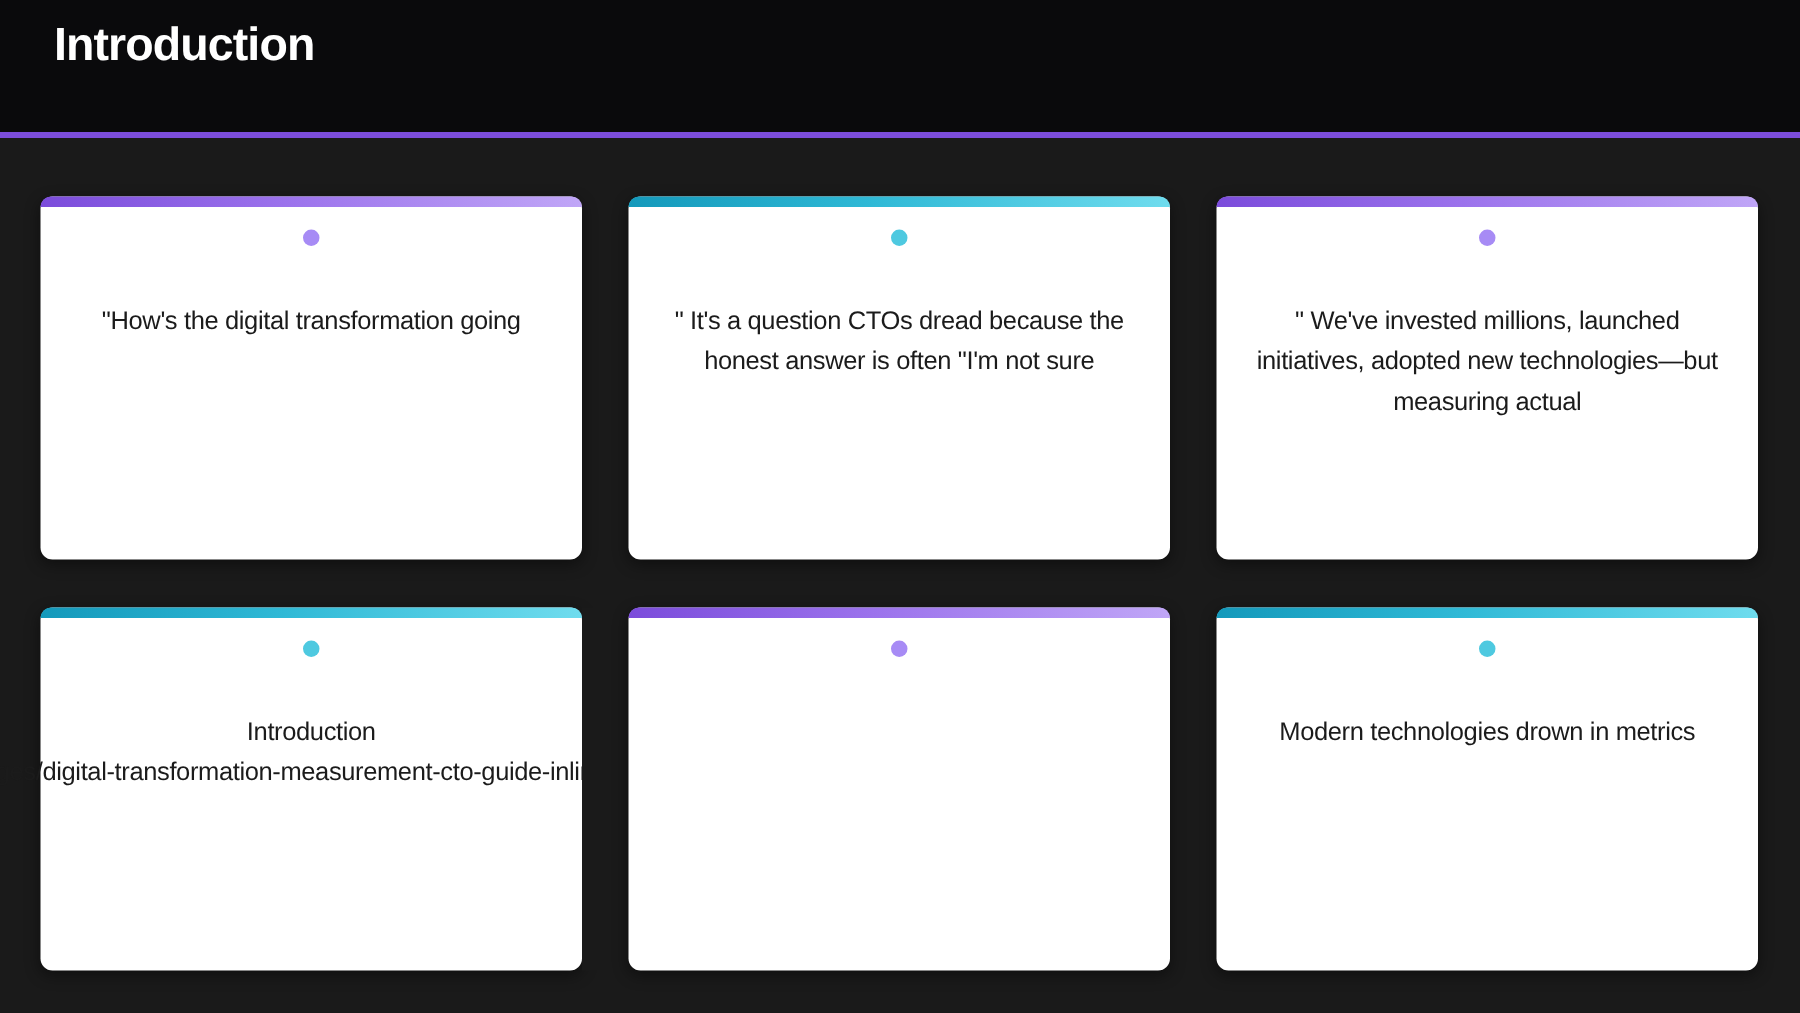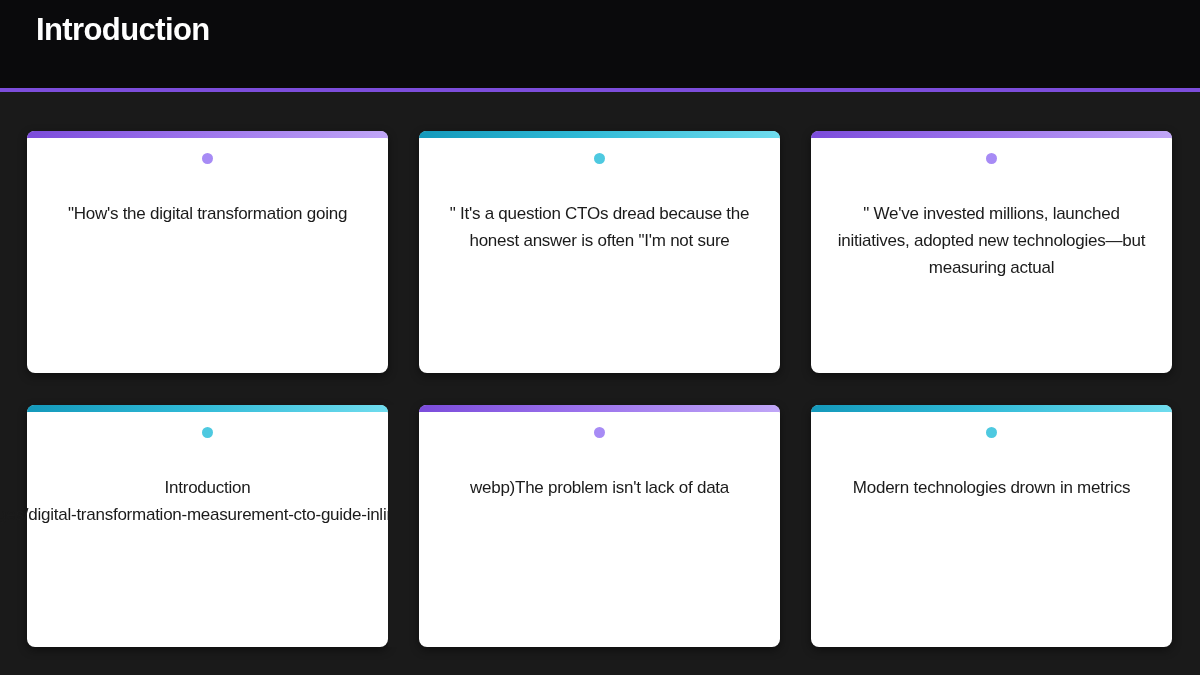--- a/index.html
+++ b/index.html
@@ -198,21 +198,20 @@
           <span>Introduction</span>
           <span class="overflow-line">(/images/digital-transformation-measurement-cto-guide-inline.webp)</span>
         </div>
       </div>
       <div class="mask mask-right"></div>
     </div>
 
     <div class="card purple">
       <div class="card-accent"></div>
       <div class="card-dot"></div>
-      <div class="card-text">webp)The problem isn't lack of data</div>
     </div>
 
     <div class="card cyan">
       <div class="card-accent"></div>
       <div class="card-dot"></div>
       <div class="card-text">Modern technologies drown in metrics</div>
     </div>
 
   </div>
 </div>

